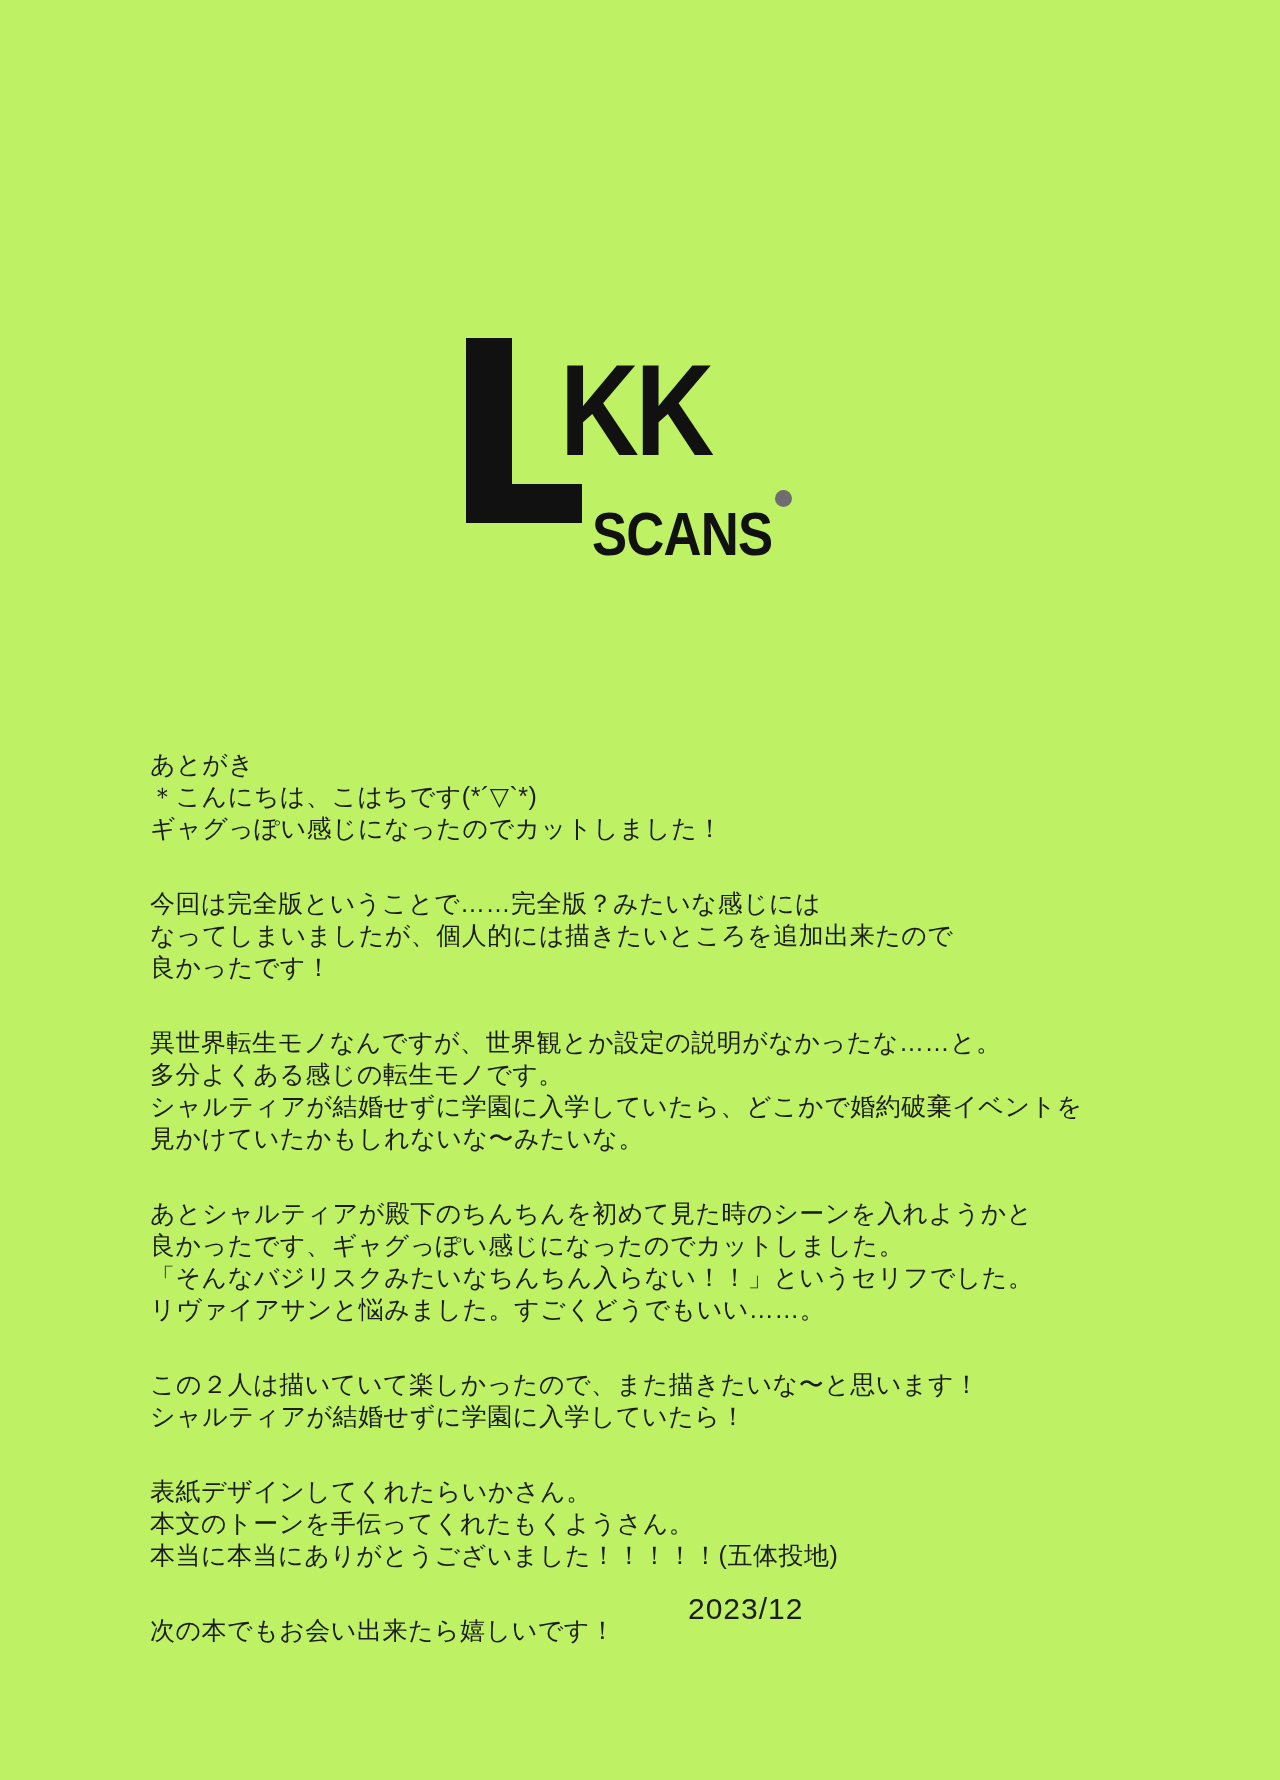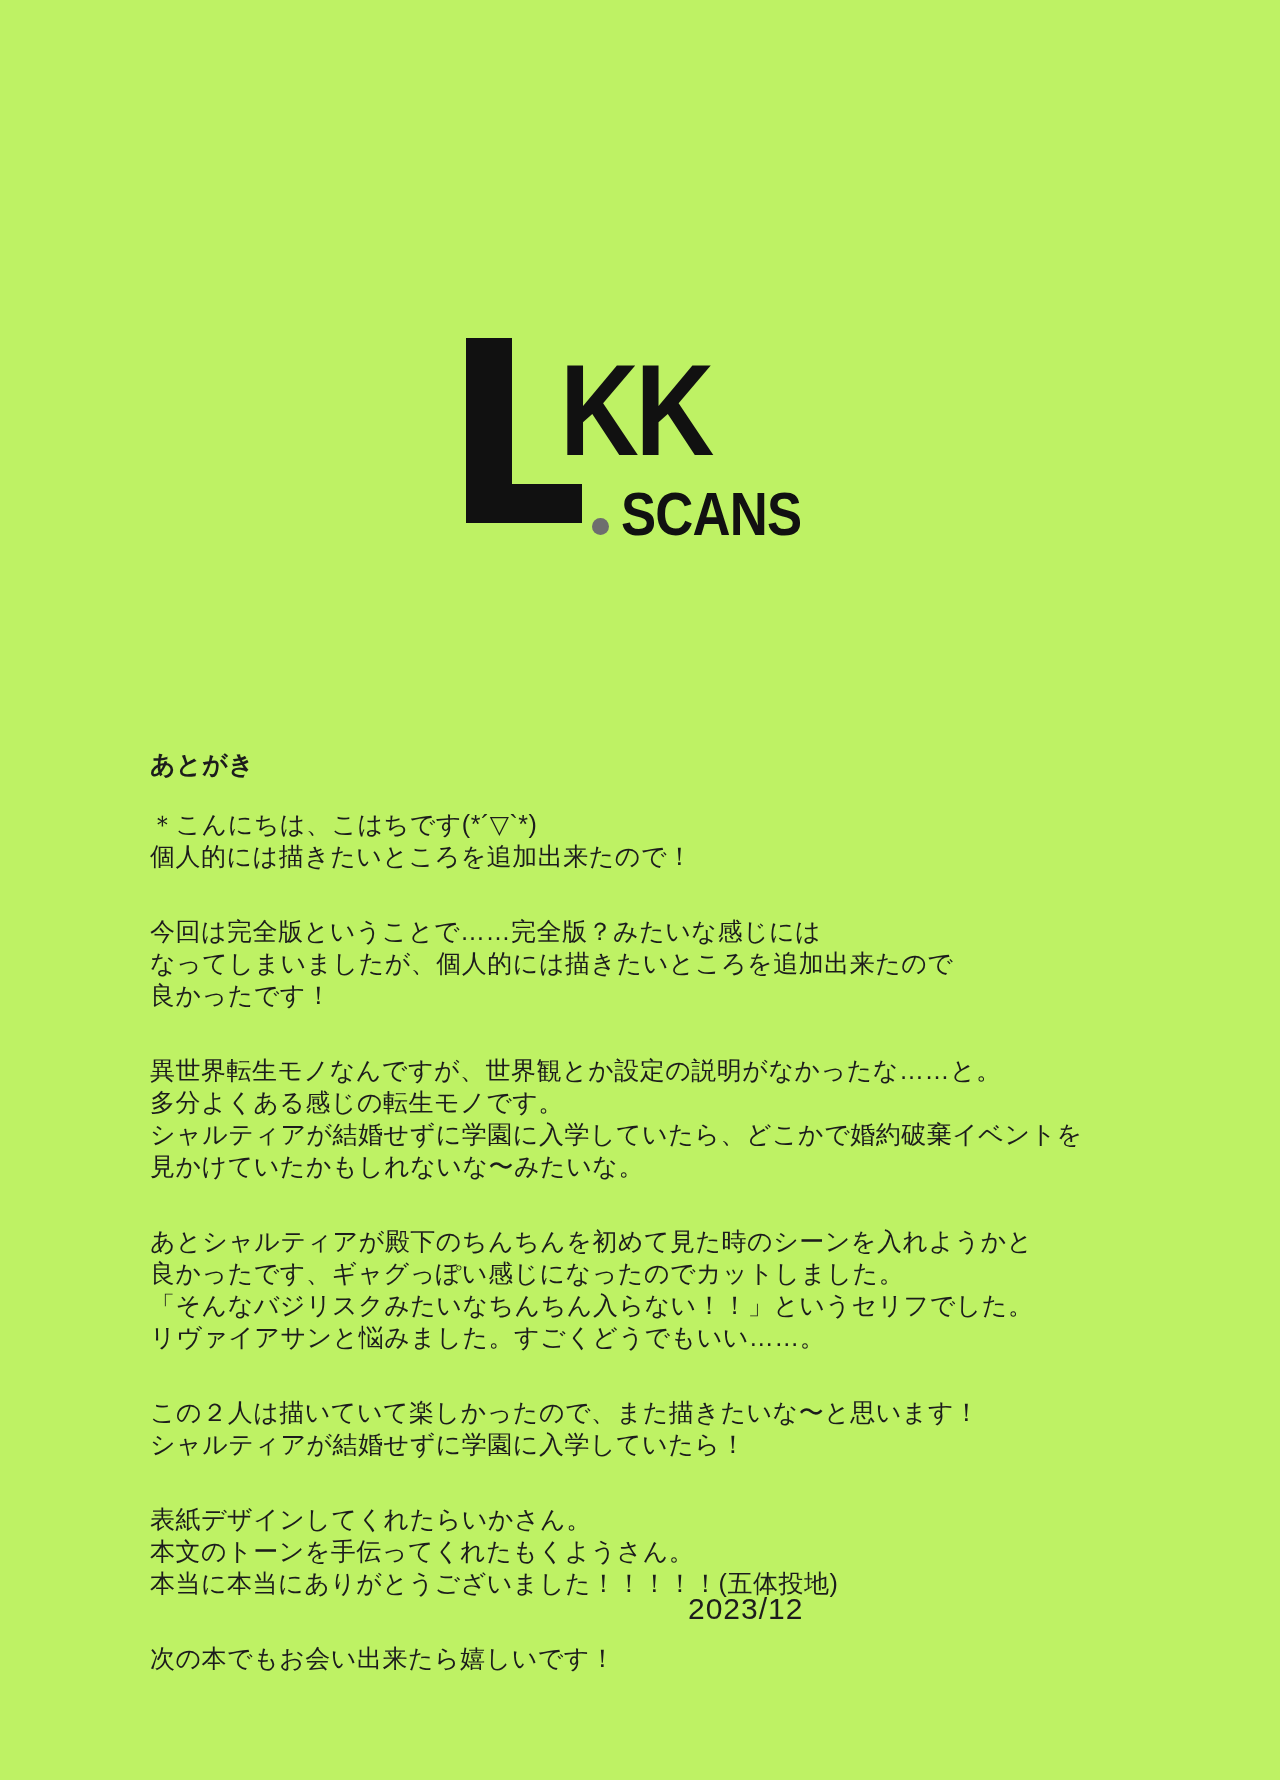--- a/index.html
+++ b/index.html
@@ -46,20 +46,21 @@
     transform: scaleX(0.84);
     transform-origin: left top;
     white-space: nowrap;
   }
   .logo-bottom {
     position: absolute;
     left: 126px;
     top: 152px;
     display: flex;
     align-items: flex-end;
+    flex-direction: column;
   }
   .logo-dot {
     width: 17px;
     height: 17px;
     border-radius: 50%;
     background: #6e6e6e;
     margin-right: 12px;
     margin-bottom: 3px;
   }
   .logo-scans {
@@ -77,22 +78,20 @@
   .afterword {
     position: absolute;
     left: 150px;
     top: 748px;
     width: 1000px;
     font-size: 25px;
     line-height: 32px;
     letter-spacing: 0.5px;
   }
   .afterword .title {
-    margin-bottom: 28px;
-    font-weight: bold;
   }
   .afterword .para + .para {
     margin-top: 43px;
   }
   .line {
     white-space: nowrap;
   }
 
   .date {
     position: absolute;
@@ -115,21 +114,21 @@
       <span class="logo-dot"></span>
       <span class="logo-scans">SCANS</span>
     </div>
   </div>
 
   <div class="afterword">
     <div class="title">あとがき</div>
 
     <div class="para">
       <div class="line">＊こんにちは、こはちです(*´▽`*)</div>
-      <div class="line">個人的には描きたいところを追加出来たので！</div>
+      <div class="line">ギャグっぽい感じになったのでカットしました！</div>
     </div>
 
     <div class="para">
       <div class="line">今回は完全版ということで……完全版？みたいな感じには</div>
       <div class="line">なってしまいましたが、個人的には描きたいところを追加出来たので</div>
       <div class="line">良かったです！</div>
     </div>
 
     <div class="para">
       <div class="line">異世界転生モノなんですが、世界観とか設定の説明がなかったな……と。</div>

